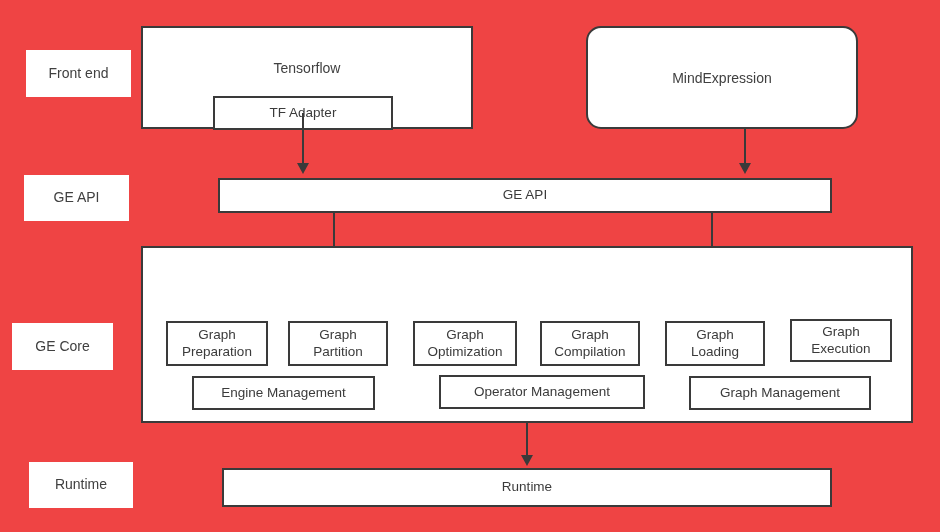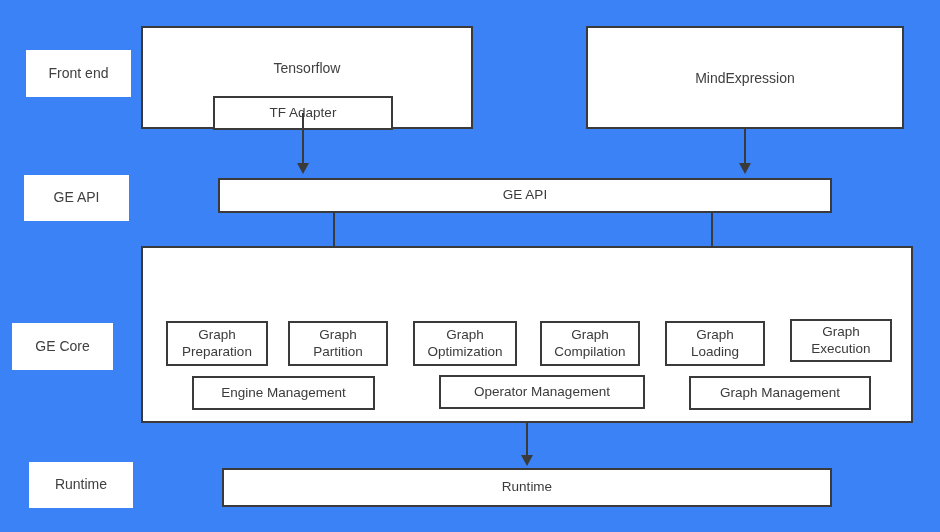--- a/index.html
+++ b/index.html
@@ -5,21 +5,21 @@
 <style>
   html, body {
     margin: 0;
     padding: 0;
     background: #000000;
   }
   #canvas {
     position: relative;
     width: 940px;
     height: 532px;
-    background: #3b82f6;
+    background: #ef4444;
     overflow: hidden;
     font-family: "Liberation Sans", sans-serif;
   }
   .box {
     position: absolute;
     box-sizing: border-box;
     background: #ffffff;
     color: #3b3b3b;
     display: flex;
     align-items: center;
@@ -90,21 +90,21 @@
     <span>Runtime</span>
   </div>
 
   <div class="box panel" style="left:141px; top:26px; width:332px; height:103px;">
     <span class="panel-title">Tensorflow</span>
   </div>
   <div class="box node" style="left:213px; top:96px; width:180px; height:34px;">
     <span>TF Adapter</span>
   </div>
 
-  <div class="box panel" style="left:586px; top:26px; width:318px; height:103px;">
+  <div class="box panel" style="left:586px; top:26px; width:272px; height:103px;border-radius:15px;">
     <span class="panel-title" style="margin-top:42px;">MindExpression</span>
   </div>
 
   <div class="conn-line" style="left:302px; top:113px; height:50px;"></div>
   <div class="conn-head" style="left:297px; top:163px;"></div>
 
   <div class="conn-line" style="left:744px; top:129px; height:34px;"></div>
   <div class="conn-head" style="left:739px; top:163px;"></div>
 
   <div class="box bar" style="left:218px; top:178px; width:614px; height:35px;">

